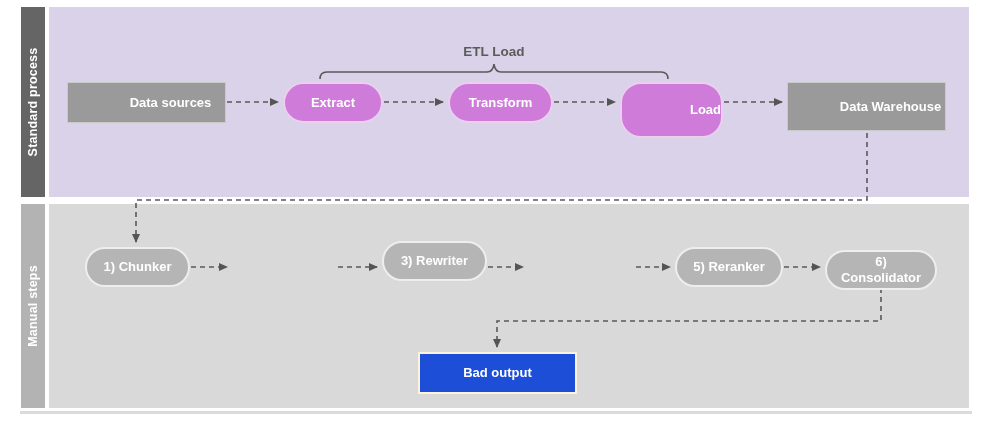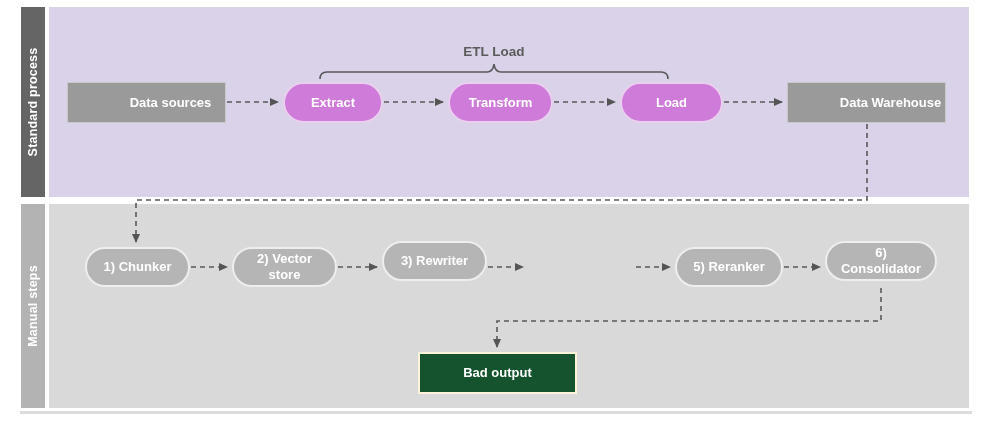--- a/index.html
+++ b/index.html
@@ -13,33 +13,33 @@
   .lane-label-manual   { left:21px; top:204px; width:24px; height:204px; background:#b3b3b3; }
   .lane-body-standard { position:absolute; left:49px; top:7px; width:920px; height:190px; background:#d9d2e9; }
   .lane-body-manual   { position:absolute; left:49px; top:204px; width:920px; height:204px; background:#d9d9d9; }
 
   
   .node { position:absolute; display:flex; align-items:center; justify-content:center; text-align:center;
           color:#ffffff; font-weight:bold; font-size:13px; line-height:16px; box-sizing:border-box; }
   .rect-gray { background:#9a9a9a; border:1px solid #c9c9c9;padding-left:48px; }
   .pill-pink { background:#ce7bd9; border:2px solid #eacfef; border-radius:21px; }
   .pill-gray { background:#b5b5b5; border:2px solid #eeeeee; border-radius:21px; padding:0 10px; }
-  .rect-yellow { background:#14532d; border:2px solid #fdf3da;justify-content:center; }
+  .rect-yellow { background:#1d4ed8; border:2px solid #fdf3da;justify-content:center; }
 
   .n-data-sources  { left:67px;  top:82px;  width:159px; height:41px; }
   .n-extract       { left:283px; top:82px;  width:100px; height:41px;justify-content:center; }
   .n-transform     { left:448px; top:82px;  width:105px; height:41px; }
-  .n-load          { left:620px; top:82px;  width:103px; height:41px; }
-  .n-warehouse     { left:787px; top:82px;  width:159px; height:41px; }
+  .n-load          { left:620px; top:82px;  width:103px; height:56px;justify-content:flex-end; }
+  .n-warehouse     { left:787px; top:82px;  width:159px; height:49px; }
   .n-chunker       { left:85px;  top:247px; width:105px; height:40px;text-align:center; }
   .n-vector-store  { left:232px; top:247px; width:105px; height:40px; }
   .n-rewriter      { left:382px; top:241px; width:105px; height:40px; }
   .n-retriever     { left:528px; top:247px; width:107px; height:40px; }
   .n-reranker      { left:675px; top:247px; width:108px; height:40px; }
-  .n-consolidator  { left:825px; top:241px; width:112px; height:40px; }
+  .n-consolidator  { left:825px; top:250px; width:112px; height:40px; }
   .n-bad-output    { left:418px; top:352px; width:159px; height:42px; }
 
   
   .etl-label { position:absolute; left:414px; top:44px; width:160px; text-align:center;
                color:#5b5b5b; font-weight:bold; font-size:13.5px; }
 
   
   svg.overlay { position:absolute; left:0; top:0; width:1003px; height:430px; pointer-events:none; }
 
   
@@ -97,23 +97,20 @@
   <div class="node pill-pink n-load">
     <span>Load</span>
   </div>
   <div class="node rect-gray n-warehouse">
     <span>Data Warehouse</span>
   </div>
 
   <div class="node pill-gray n-chunker">
     <span>1) Chunker</span>
   </div>
-  <div class="node pill-gray n-vector-store">
-    <span>2) Vector store</span>
-  </div>
   <div class="node pill-gray n-rewriter">
     <span>3) Rewriter</span>
   </div>
   <div class="node pill-gray n-reranker">
     <span>5) Reranker</span>
   </div>
   <div class="node pill-gray n-consolidator">
     <span>6) Consolidator</span>
   </div>
 

